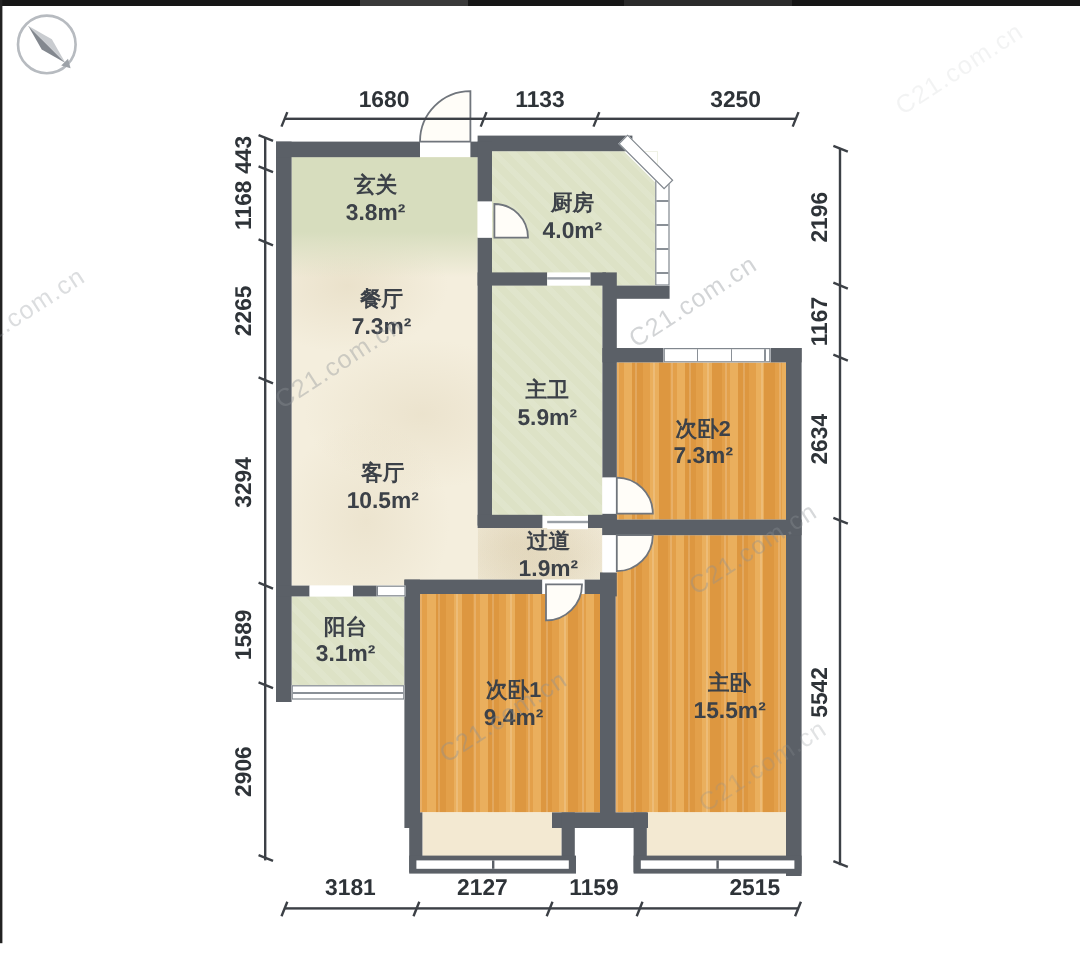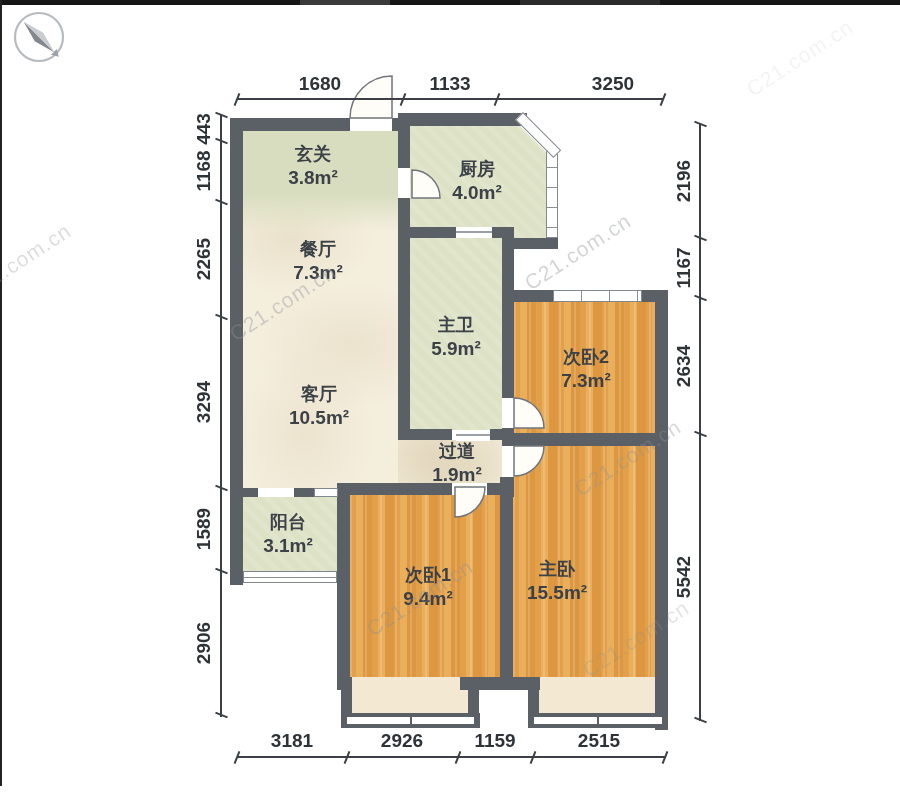--- a/index.html
+++ b/index.html
@@ -161,44 +161,44 @@
     <div class="area">1.9m²</div>
   </div>
 <div class="room-lbl" style="left:288px;top:534px;">
   <div>阳台</div>
     <div class="area">3.1m²</div>
   </div>
 <div class="room-lbl" style="left:428px;top:587px;">
   <div>次卧1</div>
     <div class="area">9.4m²</div>
   </div>
-<div class="room-lbl" style="left:557px;top:581px;">
+<div class="room-lbl" style="left:608px;top:581px;">
   <div>主卧</div>
     <div class="area">15.5m²</div>
   </div>
 
 <div class="dim-line" style="left:237px;top:98px;width:426px;height:2px;"></div>
 <div class="tick-h" style="left:236px;top:93px;"></div>
 <div class="tick-h" style="left:402px;top:93px;"></div>
 <div class="tick-h" style="left:496px;top:93px;"></div>
 <div class="tick-h" style="left:662px;top:93px;"></div>
 <div class="dim-lbl" style="left:320px;top:84px;">1680</div>
 <div class="dim-lbl" style="left:450px;top:84px;">1133</div>
 <div class="dim-lbl" style="left:580px;top:84px;margin-left:33px;">3250</div>
 
 <div class="dim-line" style="left:237px;top:756px;width:428px;height:2px;"></div>
 <div class="tick-h" style="left:236px;top:751px;"></div>
 <div class="tick-h" style="left:346px;top:751px;"></div>
 <div class="tick-h" style="left:457px;top:751px;"></div>
 <div class="tick-h" style="left:532px;top:751px;"></div>
 <div class="tick-h" style="left:664px;top:751px;"></div>
 <div class="dim-lbl" style="left:292px;top:741px;">3181</div>
-<div class="dim-lbl" style="left:402px;top:741px;">2926</div>
+<div class="dim-lbl" style="left:402px;top:741px;">2127</div>
 <div class="dim-lbl" style="left:495px;top:741px;">1159</div>
-<div class="dim-lbl" style="left:599px;top:741px;text-align:center;">2515</div>
+<div class="dim-lbl" style="left:629px;top:741px;text-align:center;">2515</div>
 
 <div class="dim-line" style="left:220px;top:115px;width:2px;height:602px;"></div>
 <div class="tick-v" style="left:215px;top:114px;"></div>
 <div class="tick-v" style="left:215px;top:140px;"></div>
 <div class="tick-v" style="left:215px;top:201px;"></div>
 <div class="tick-v" style="left:215px;top:316px;"></div>
 <div class="tick-v" style="left:215px;top:487px;"></div>
 <div class="tick-v" style="left:215px;top:570px;"></div>
 <div class="tick-v" style="left:215px;top:714px;"></div>
 <div class="dim-lbl vert" style="left:204px;top:129px;">443</div>

